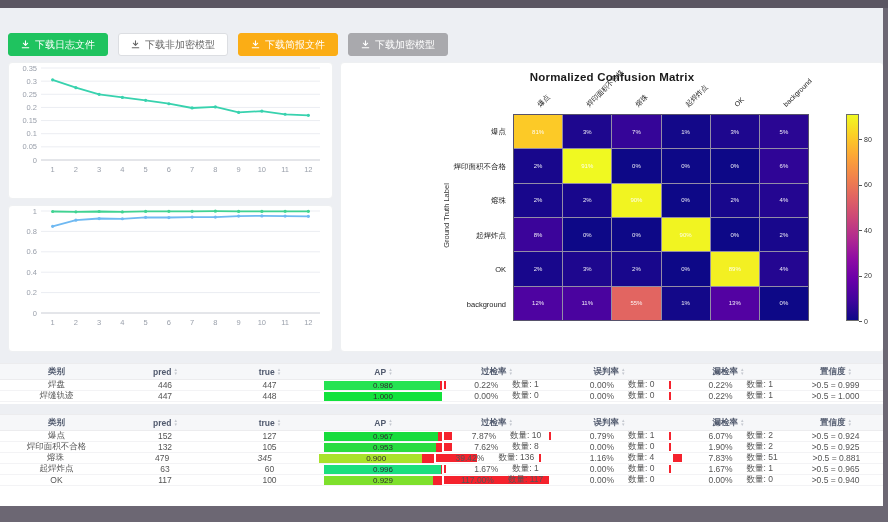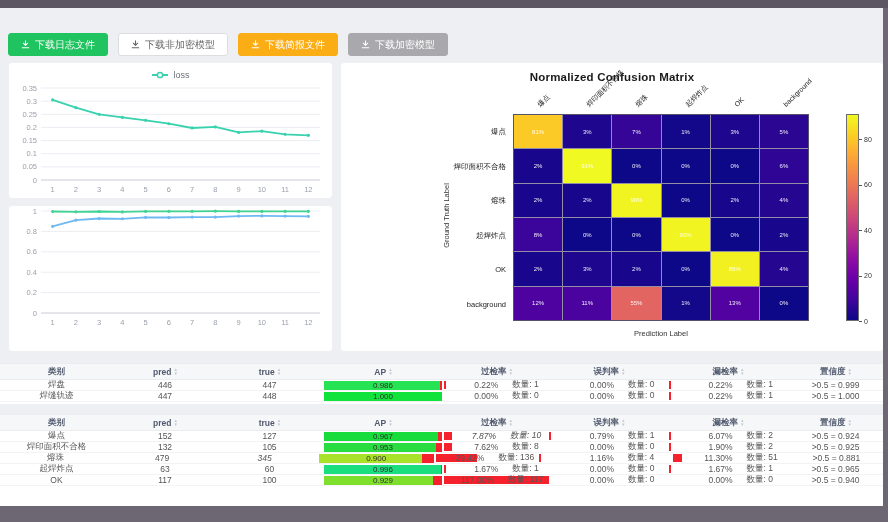--- a/index.html
+++ b/index.html
@@ -78,29 +78,21 @@
         <span>下载简报文件</span>
       </div>
       <div class="btn" style="background: rgb(169, 169, 173); color: rgb(255, 255, 255); border-color: rgb(169, 169, 173);">
         <svg width="9" height="9" viewBox="0 0 10 10">
           <path d="M5 1v4.6M2.6 3.6L5 6l2.4-2.4M1.4 8.7h7.2" fill="none" stroke="currentColor" stroke-width="1.2" stroke-linecap="round" stroke-linejoin="round"></path>
         </svg>
         <span>下载加密模型</span>
       </div>
     </div>
 
-  <div class="card" id="card-loss"><div class="legend">
-        <span class="legend-item">
-          <svg width="18" height="8" viewBox="0 0 18 8">
-            <path d="M1 4h16" stroke="#38d2ae" stroke-width="2"></path>
-            <circle cx="9" cy="4" r="2.6" fill="#fff" stroke="#38d2ae" stroke-width="1.5"></circle>
-          </svg>
-          <span>loss</span>
-        </span>
-      </div><svg width="323" height="113" viewBox="0 0 323 113">
+  <div class="card" id="card-loss"><svg width="323" height="113" viewBox="0 0 323 113">
         <line x1="32" x2="311" y1="97" y2="97" stroke="#c9ccd4" stroke-width="1"></line>
         <text x="28" y="99.5" text-anchor="end" font-size="7.5" fill="#9aa0ab">0</text>
         <line x1="32" x2="311" y1="83.85714285714285" y2="83.85714285714285" stroke="#ebedf2" stroke-width="1"></line>
         <text x="28" y="86.35714285714285" text-anchor="end" font-size="7.5" fill="#9aa0ab">0.05</text>
         <line x1="32" x2="311" y1="70.71428571428571" y2="70.71428571428571" stroke="#ebedf2" stroke-width="1"></line>
         <text x="28" y="73.21428571428571" text-anchor="end" font-size="7.5" fill="#9aa0ab">0.1</text>
         <line x1="32" x2="311" y1="57.57142857142857" y2="57.57142857142857" stroke="#ebedf2" stroke-width="1"></line>
         <text x="28" y="60.07142857142857" text-anchor="end" font-size="7.5" fill="#9aa0ab">0.15</text>
         <line x1="32" x2="311" y1="44.42857142857142" y2="44.42857142857142" stroke="#ebedf2" stroke-width="1"></line>
         <text x="28" y="46.92857142857142" text-anchor="end" font-size="7.5" fill="#9aa0ab">0.2</text>
@@ -185,21 +177,20 @@
         <circle cx="206.375" cy="11.120000000000005" r="1.6" fill="#6fb9f2"></circle>
         <circle cx="229.625" cy="10.100000000000005" r="1.6" fill="#6fb9f2"></circle>
         <circle cx="252.875" cy="9.896000000000004" r="1.6" fill="#6fb9f2"></circle>
         <circle cx="276.125" cy="10.100000000000005" r="1.6" fill="#6fb9f2"></circle>
         <circle cx="299.375" cy="10.304000000000006" r="1.6" fill="#6fb9f2"></circle>
       </svg></div>
 
   <div class="card" id="card-cm">
     <div class="cm-title">Normalized Confusion Matrix</div>
     <div class="cm-ylabel">Ground Truth Label</div>
-    <div class="cm-xlabel">Prediction Label</div>
     <div id="cm-grid">
         <div class="cm-cell" style="background: rgb(252, 202, 39);">81%</div>
         <div class="cm-cell" style="background: rgb(30, 7, 142);">3%</div>
         <div class="cm-cell" style="background: rgb(53, 5, 152);">7%</div>
         <div class="cm-cell" style="background: rgb(19, 8, 137);">1%</div>
         <div class="cm-cell" style="background: rgb(30, 7, 142);">3%</div>
         <div class="cm-cell" style="background: rgb(42, 6, 147);">5%</div>
         <div class="cm-cell" style="background: rgb(24, 7, 140);">2%</div>
         <div class="cm-cell" style="background: rgb(240, 249, 33);">91%</div>
         <div class="cm-cell" style="background: rgb(13, 8, 135);">0%</div>
@@ -428,21 +419,21 @@
         <div class="tc" style="width: 113px;">爆点</div>
         <div class="tc" style="width: 104px;">152</div>
         <div class="tc" style="width: 105px;">127</div>
         <div class="tc apcell" style="width: 122px;">
           <div class="track">
             <div class="g" style="width: 96.7%; background: rgb(23, 220, 60);"></div>
             <div class="r" style="background: rgb(245, 34, 45);"></div>
             <div class="v">0.967</div>
           </div>
         </div>
-        <div class="tc" style="width: 105px; font-style: italic;">
+        <div class="tc" style="width: 105px;">
           <div class="ratebar" style="background: rgb(245, 34, 45); width: calc(7.87%); min-width: 2px;"></div>
           <span class="rateval">7.87%</span>
           <span class="rateqty">数量: 10</span>
         </div>
         <div class="tc" style="width: 120px;">
           <div class="ratebar" style="background: rgb(245, 34, 45); width: calc(0.79%); min-width: 2px;"></div>
           <span class="rateval">0.79%</span>
           <span class="rateqty">数量: 1</span>
         </div>
         <div class="tc" style="width: 118px;">
@@ -495,21 +486,21 @@
           <span class="rateval">39.42%</span>
           <span class="rateqty">数量: 136</span>
         </div>
         <div class="tc" style="width: 136px;">
           <div class="ratebar" style="background: rgb(245, 34, 45); width: calc(1.16%); min-width: 2px;"></div>
           <span class="rateval">1.16%</span>
           <span class="rateqty">数量: 4</span>
         </div>
         <div class="tc" style="width: 118px;">
           <div class="ratebar" style="background: rgb(245, 34, 45); width: calc(7.83%); min-width: 2px;"></div>
-          <span class="rateval">11.30%</span>
+          <span class="rateval">7.83%</span>
           <span class="rateqty">数量: 51</span>
         </div>
         <div class="tc" style="width: 97px;">&gt;0.5 = 0.881</div>
       </div>
       <div class="trow">
         <div class="tc" style="width: 113px;">起焊炸点</div>
         <div class="tc" style="width: 104px;">63</div>
         <div class="tc" style="width: 105px;">60</div>
         <div class="tc apcell" style="width: 122px;">
           <div class="track">

